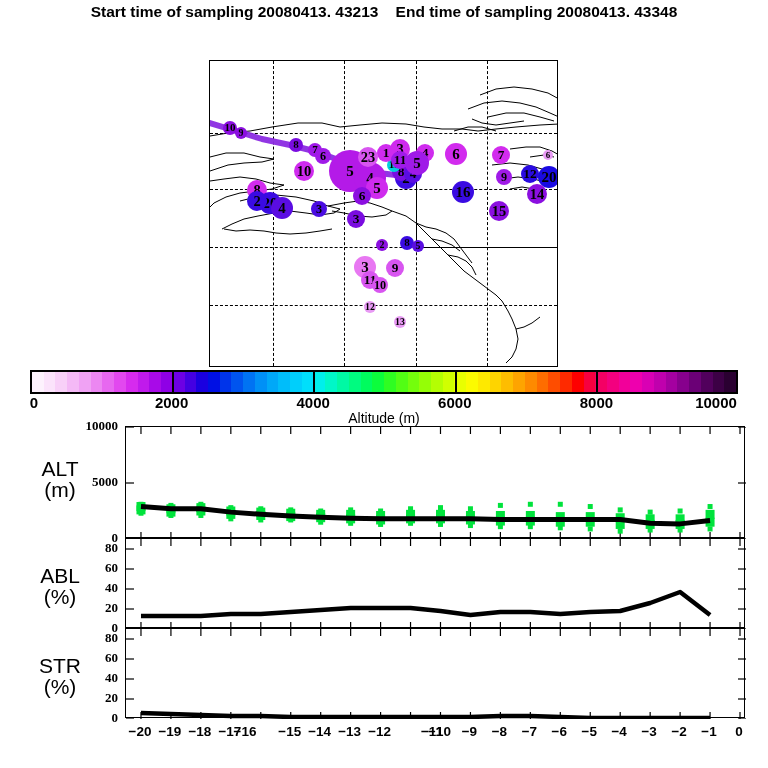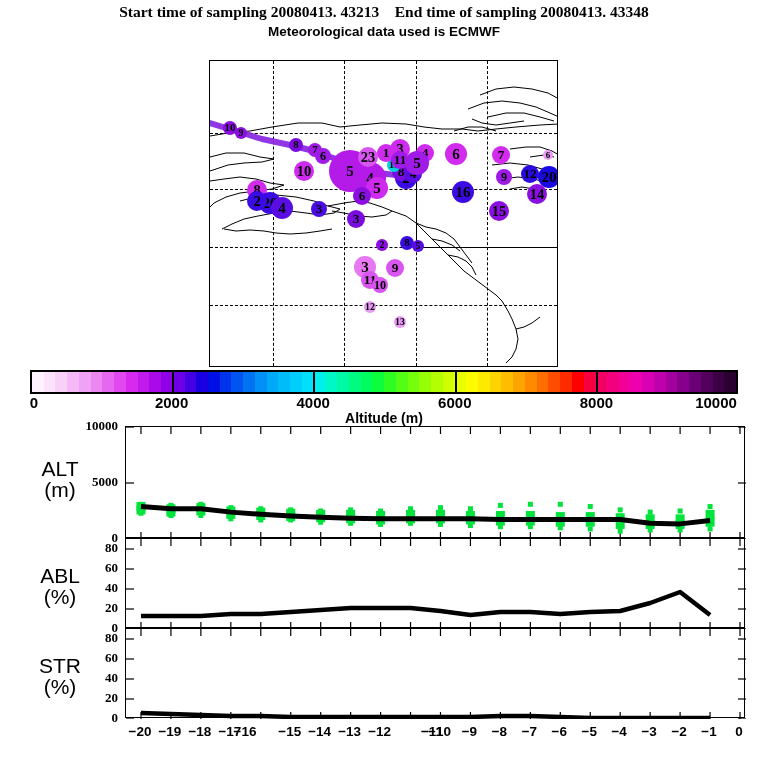--- a/index.html
+++ b/index.html
@@ -2,21 +2,21 @@
 <html><head>
 <meta charset="utf-8">
 <style>
   html,body{margin:0;padding:0;background:#ffffff;}
   body{width:768px;height:768px;position:relative;overflow:hidden;
        font-family:"Liberation Sans",sans-serif;color:#000;}
 
   
   #title-block{position:absolute;left:0;top:0;width:768px;text-align:center;}
   #main-title{font-size:16px;font-weight:bold;letter-spacing:.2px;margin-top:3px;}
-  #time-line{font-size:15.5px;font-weight:bold;margin-top:3px;white-space:pre;font-family:Liberation Serif, serif;}
+  #time-line{font-size:15.5px;font-weight:bold;margin-top:3px;white-space:pre;}
   #met-line{font-size:13.5px;font-weight:bold;margin-top:3px;}
 
   
   #map-panel{position:absolute;left:209px;top:60px;width:349px;height:307px;
              background:#fff;border:1.4px solid #000;box-sizing:border-box;}
   #map-inner{position:absolute;inset:0;overflow:hidden;}
   .gridline{position:absolute;background:transparent;}
   .gridline.h{left:0;width:100%;height:0;border-top:1.2px dashed #000;}
   .gridline.v{top:0;height:100%;width:0;border-left:1.2px dashed #000;}
   .solidline{position:absolute;background:#000;}
@@ -27,21 +27,21 @@
             color:#000;text-align:center;line-height:1;}
 
   
   #cbar-wrap{position:absolute;left:30px;top:370px;width:708px;height:24px;
              border:2.5px solid #000;box-sizing:border-box;display:flex;}
   #cbar-wrap div{flex:1 1 auto;height:100%;}
   .cbar-sep{position:absolute;top:370px;width:0;height:24px;border-left:2.5px solid #000;}
   #cbar-ticks{position:absolute;left:0;top:394px;width:768px;height:20px;}
   .cbtick{position:absolute;font-size:15px;font-weight:bold;transform:translateX(-50%);}
   #cbar-title{position:absolute;left:0;top:410px;width:768px;text-align:center;
-              font-size:14px;font-weight:bold;}
+              font-size:14px;font-weight:normal;}
 
   
   #ts-area{position:absolute;left:0;top:424px;width:768px;height:344px;}
   .panel{position:absolute;left:125px;width:620px;border:1.3px solid #000;
          box-sizing:border-box;background:#fff;}
   .panel svg{position:absolute;left:0;top:0;}
   .ylab{position:absolute;left:0;width:118px;text-align:right;
         font-family:"Liberation Serif",serif;font-size:13px;
         transform:translateY(-50%);font-weight:bold;}
   .rowname{position:absolute;left:4px;width:112px;text-align:center;
@@ -50,21 +50,20 @@
   .xt{position:absolute;font-size:13.5px;font-weight:bold;
       transform:translateX(-50%);white-space:nowrap;}
   #xaxis-title{position:absolute;left:0;width:768px;text-align:center;
                font-size:17px;font-weight:bold;}
 </style>
 </head>
 <body>
 
 <div id="title-block">
   <div id="time-line">Start time of sampling 20080413. 43213    End time of sampling 20080413. 43348</div>
-  <div id="met-line">Meteorological data used is ECMWF</div>
 </div>
 
 <div id="map-panel">
   <div id="map-inner">
     <svg id="coast-svg" width="349" height="307">
       <g fill="none" stroke="#000" stroke-width="1" stroke-linejoin="round">
 
         <path d="M0 75 L18 72 L40 70 L62 66 L88 62 L112 62 L130 66 L150 64 L172 62 L196 63 L214 66 L232 68 L252 68 L268 70 L286 68 L306 66 L330 64 L349 63"></path>
 
         <path d="M0 96 L16 92 L34 92 L50 96 L64 98 L52 101 L34 102 L18 104 L6 108 L0 110"></path>

